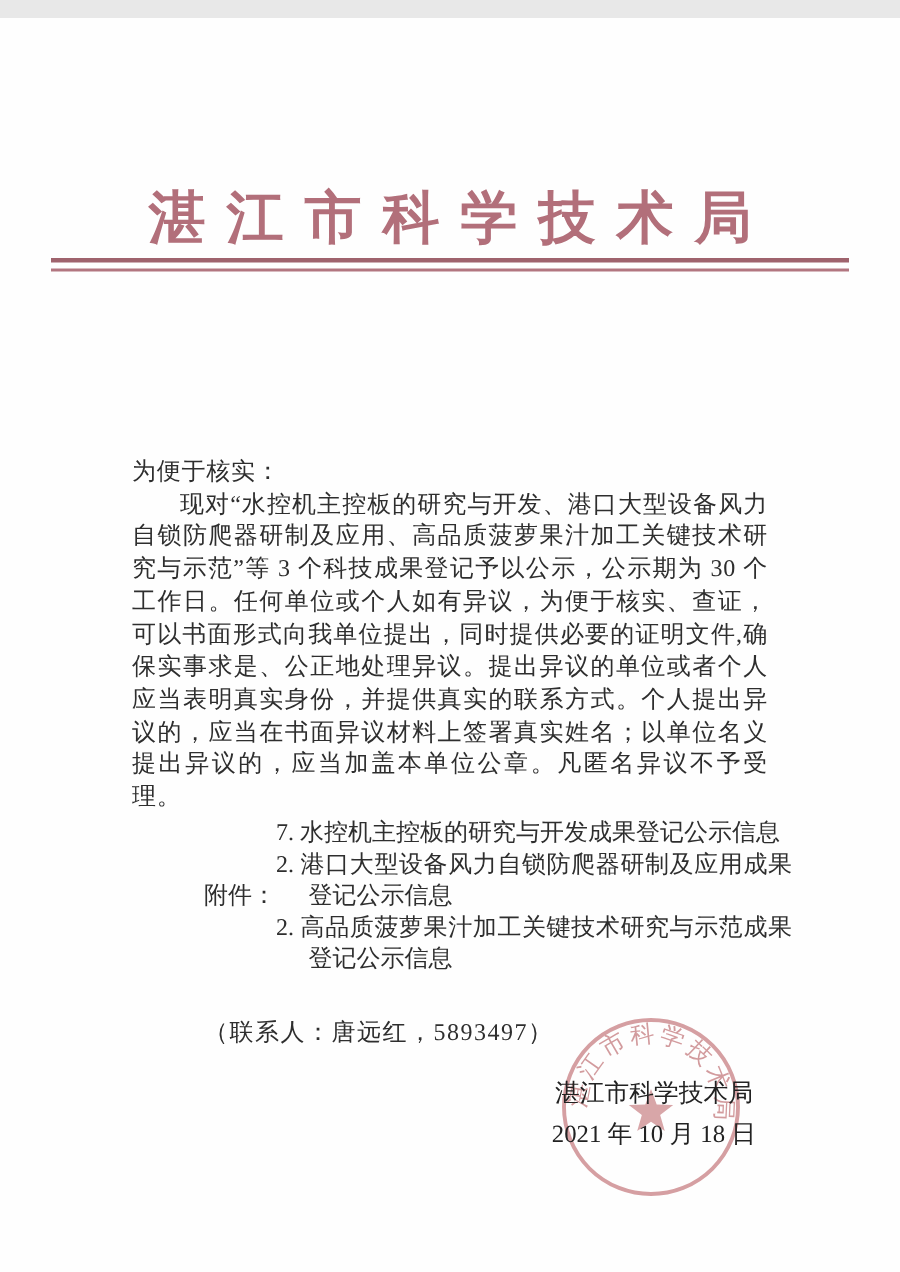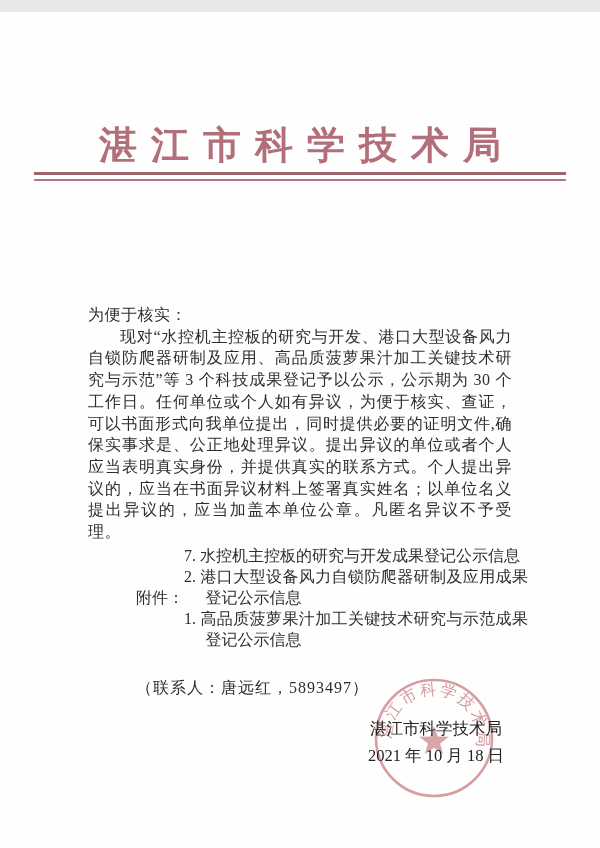--- a/index.html
+++ b/index.html
@@ -103,21 +103,21 @@
   <div class="body-block">
     <p class="salutation">为便于核实：</p>
     <p class="paragraph">现对“水控机主控板的研究与开发、港口大型设备风力自锁防爬器研制及应用、高品质菠萝果汁加工关键技术研究与示范”等 3 个科技成果登记予以公示，公示期为 30 个工作日。任何单位或个人如有异议，为便于核实、查证，可以书面形式向我单位提出，同时提供必要的证明文件,确保实事求是、公正地处理异议。提出异议的单位或者个人应当表明真实身份，并提供真实的联系方式。个人提出异议的，应当在书面异议材料上签署真实姓名；以单位名义提出异议的，应当加盖本单位公章。凡匿名异议不予受理。</p>
   </div>
 
   <div class="attachments">
     <span class="label">附件：</span>
     <div class="items">
       <p class="item">7. 水控机主控板的研究与开发成果登记公示信息</p>
       <p class="item">2. 港口大型设备风力自锁防爬器研制及应用成果登记公示信息</p>
-      <p class="item">1. 高品质菠萝果汁加工关键技术研究与示范成果登记公示信息</p>
+      <p class="item">2. 高品质菠萝果汁加工关键技术研究与示范成果登记公示信息</p>
     </div>
   </div>
 
   <div class="contact-line">（联系人：唐远红，5893497）</div>
 
   <svg class="seal" viewBox="0 0 128 128">
     <circle cx="64" cy="64" r="58" fill="none" stroke="#cf8f92" stroke-width="2.6"></circle>
     <path id="sealArc" d="M 21 69 A 43.3 43.3 0 1 1 107 69" fill="none"></path>
     <text font-size="16" fill="#cb8a8d" font-family="Liberation Serif, serif" letter-spacing="2.5">
       <textPath href="#sealArc" startOffset="4">湛江市科学技术局</textPath>

